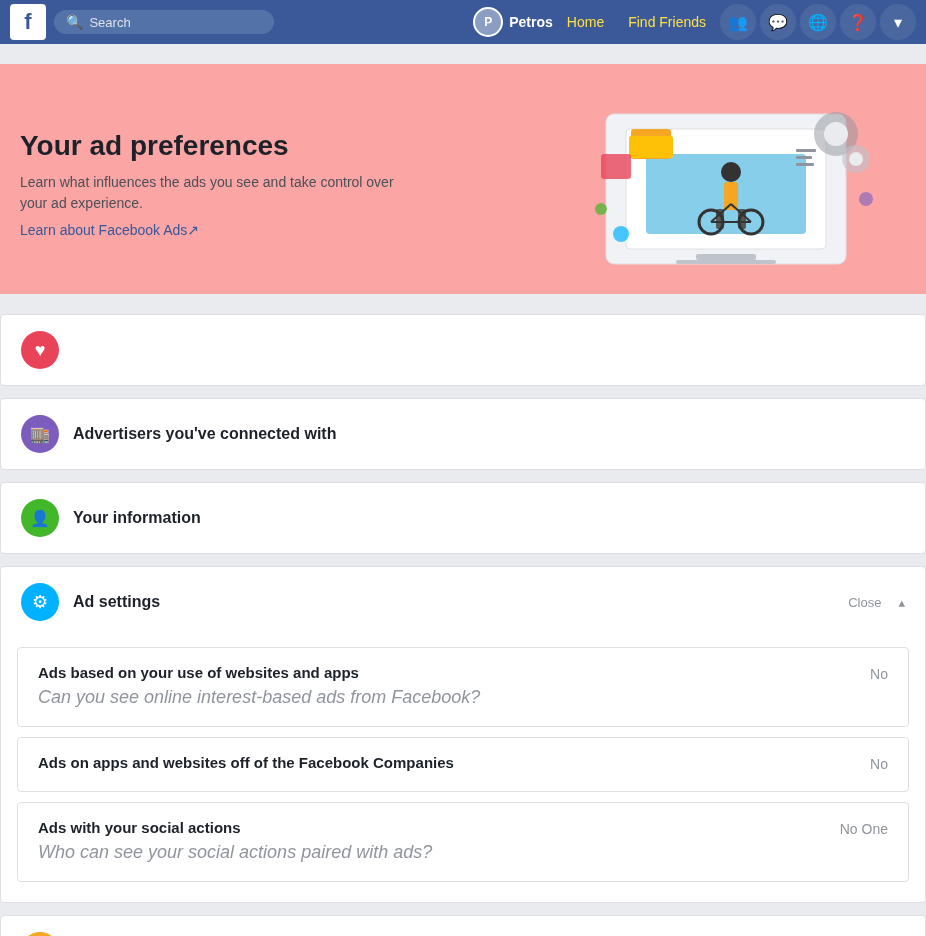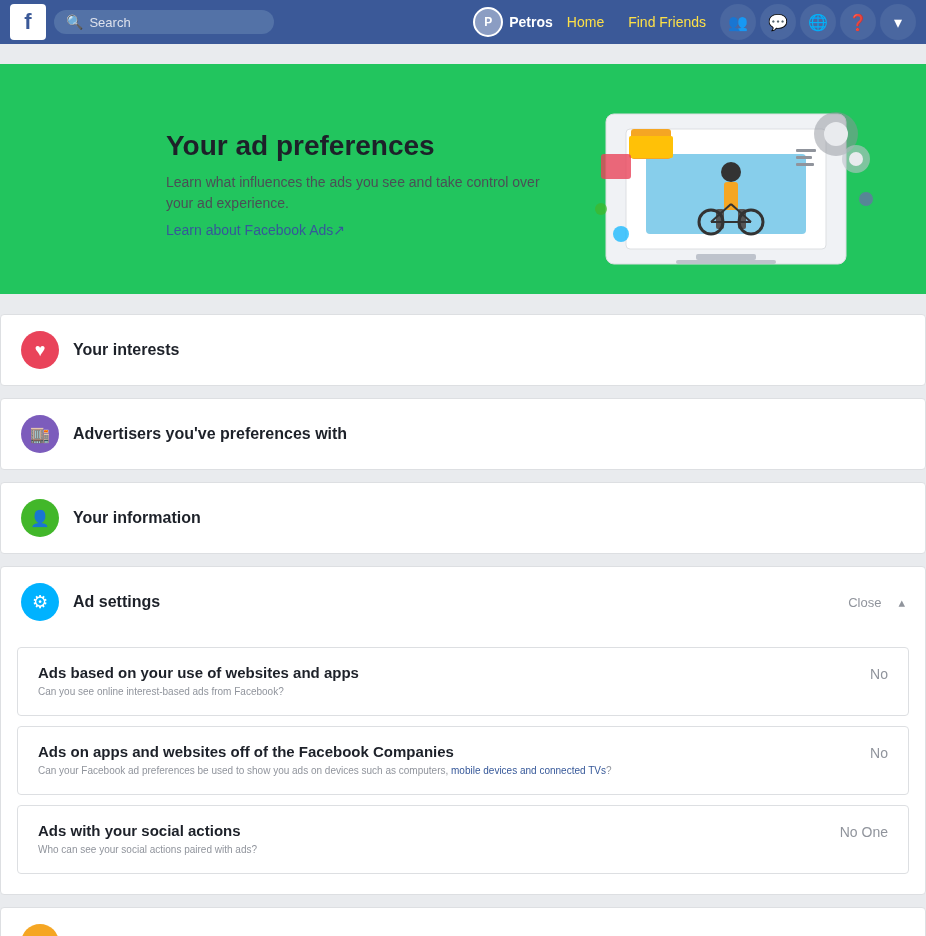--- a/index.html
+++ b/index.html
@@ -101,24 +101,24 @@
 
     
     .page-wrapper {
       max-width: 960px;
       margin: 0 auto;
       padding: 20px 0 40px;
     }
 
     
     .hero {
-      background: #22c55e;
-      display: flex;
-      align-items: center;
-      justify-content: flex-end;
+      background: #fca5a5;
+      display: flex;
+      align-items: center;
+      justify-content: space-between;
       padding: 30px 20px 20px 20px;
       margin-bottom: 20px;
     }
     .hero-text h1 {
       font-size: 28px;
       font-weight: 700;
       color: #1d2129;
       margin-bottom: 10px;
     }
     .hero-text p {
@@ -215,23 +215,24 @@
       cursor: pointer;
     }
     .ad-setting-info { flex: 1; padding-right: 20px; }
     .ad-setting-title {
       font-size: 15px;
       font-weight: 600;
       color: #1d2129;
       margin-bottom: 4px;
     }
     .ad-setting-desc {
-      font-size: 10px;
+      font-size: 18px;
       color: #90949c;
       line-height: 1.4;
+      font-style: italic;
     }
     .ad-setting-desc a { color: #365899; text-decoration: none; }
     .ad-setting-value {
       font-size: 14px;
       color: #90949c;
       white-space: nowrap;
       padding-top: 2px;
     }
   </style>
 </head>
@@ -325,30 +326,29 @@
     </div>
   </div>
 
   <div class="section-list">
 
     <div class="section-card">
       <div class="section-header">
         <div class="section-icon icon-red">
           <span>♥</span>
         </div>
-        <span class="section-title">Your interests</span>
       </div>
     </div>
 
     <div class="section-card">
       <div class="section-header">
         <div class="section-icon icon-purple">
           <span style="font-size:16px;">🏬</span>
         </div>
-        <span class="section-title">Advertisers you've preferences with</span>
+        <span class="section-title">Advertisers you've connected with</span>
       </div>
     </div>
 
     <div class="section-card">
       <div class="section-header">
         <div class="section-icon icon-green">
           <span style="font-size:16px;">👤</span>
         </div>
         <span class="section-title">Your information</span>
       </div>
@@ -371,23 +371,20 @@
           <div class="ad-setting-info">
             <div class="ad-setting-title">Ads based on your use of websites and apps</div>
             <div class="ad-setting-desc">Can you see online interest-based ads from Facebook?</div>
           </div>
           <div class="ad-setting-value">No</div>
         </div>
 
         <div class="ad-setting-item">
           <div class="ad-setting-info">
             <div class="ad-setting-title">Ads on apps and websites off of the Facebook Companies</div>
-            <div class="ad-setting-desc">
-              Can your Facebook ad preferences be used to show you ads on devices such as computers, <a href="#">mobile devices and connected TVs</a>?
-            </div>
           </div>
           <div class="ad-setting-value">No</div>
         </div>
 
         <div class="ad-setting-item">
           <div class="ad-setting-info">
             <div class="ad-setting-title">Ads with your social actions</div>
             <div class="ad-setting-desc">Who can see your social actions paired with ads?</div>
           </div>
           <div class="ad-setting-value">No One</div>

